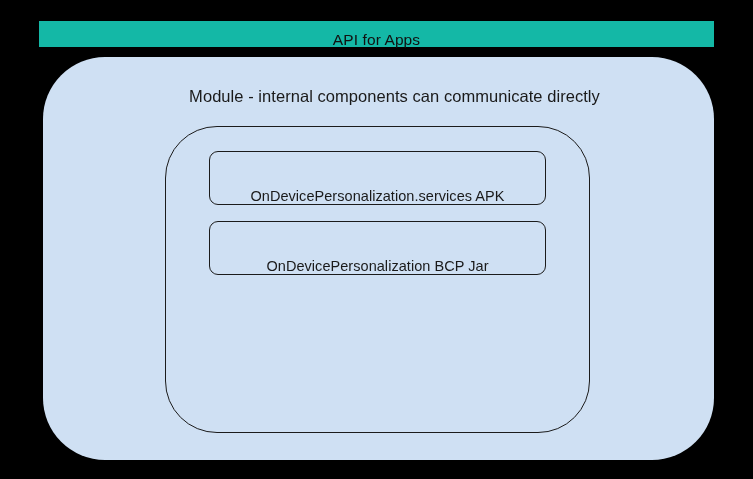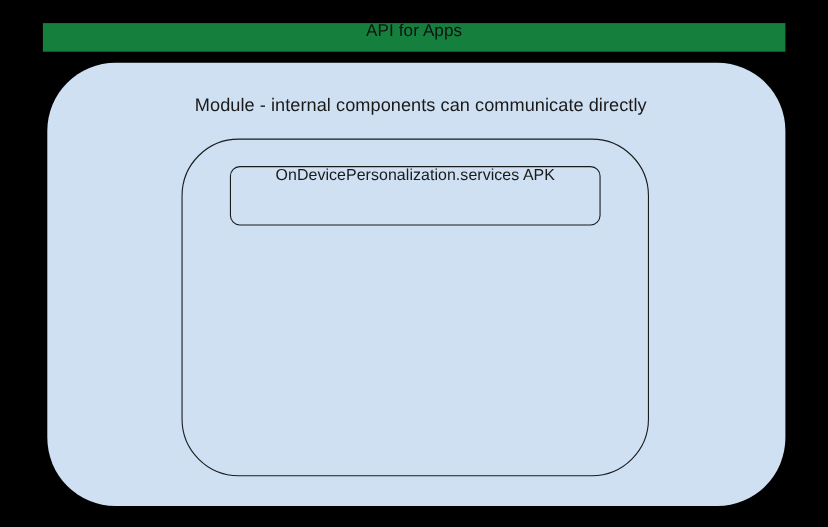--- a/index.html
+++ b/index.html
@@ -23,23 +23,23 @@
     background: #000000;
   }
 
   
   #api-bar {
     position: absolute;
     left: 39px;
     top: 21px;
     width: 675px;
     height: 26px;
-    background: #15803d;
+    background: #14b8a6;
     display: flex;
-    align-items: flex-start;
+    align-items: flex-end;
     justify-content: center;
   }
   #api-bar-label {
     font-size: 15.5px;
     line-height: 1;
     color: #111111;
     letter-spacing: 0.1px;
     white-space: nowrap;
   }
 
@@ -49,21 +49,21 @@
     left: 43px;
     top: 57px;
     width: 671px;
     height: 403px;
     background: #cfe0f3;
     border-radius: 62px;
   }
 
   #module-heading {
     position: absolute;
-    left: 4px;
+    left: 16px;
     top: 30px;
     width: 100%;
     text-align: center;
     font-size: 16.5px;
     color: #1a1a1a;
     letter-spacing: 0.05px;
     white-space: nowrap;
   }
 
   
@@ -89,21 +89,21 @@
     gap: 16px;
   }
 
   .component-box {
     height: 54px;
     box-sizing: border-box;
     border: 1.4px solid #1b1b1b;
     border-radius: 9px;
     background: transparent;
     display: flex;
-    align-items: flex-start;
+    align-items: flex-end;
     justify-content: center;
   }
   .component-box-label {
     font-size: 14.5px;
     color: #1a1a1a;
     letter-spacing: 0.05px;
     white-space: nowrap;
   }
 </style>
 </head>
@@ -121,17 +121,20 @@
 
     <div id="inner-container"></div>
 
     <div id="component-stack">
 
       <div class="component-box">
         <span class="component-box-label">OnDevicePersonalization.services APK</span>
       </div>
 
 
+      <div class="component-box">
+        <span class="component-box-label">OnDevicePersonalization BCP Jar</span>
+      </div>
 
 
     </div>
   </div>
 </div>
 
 </body></html>

